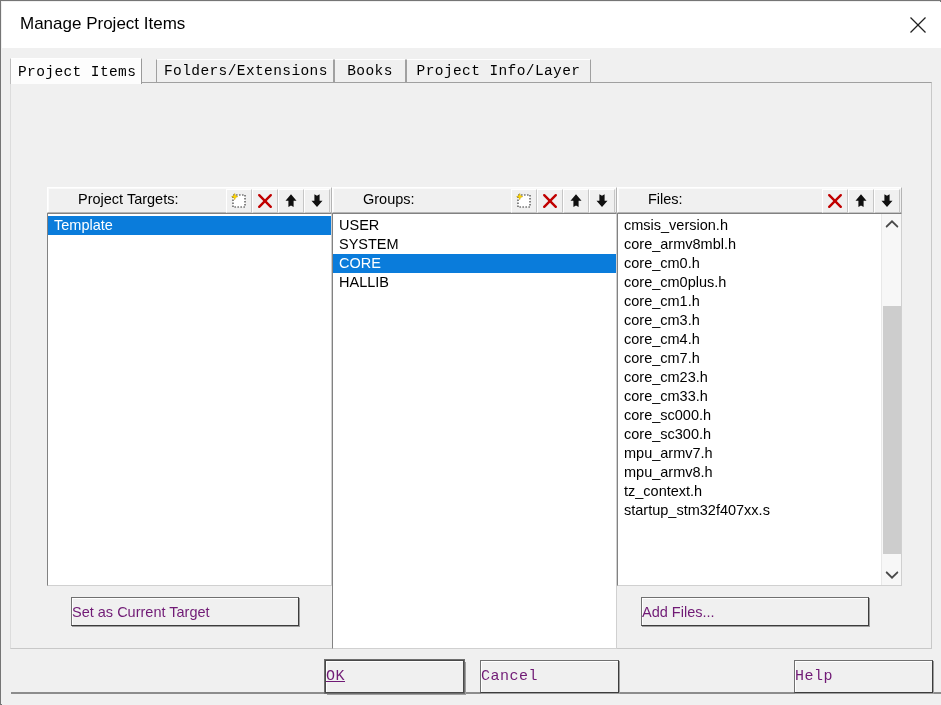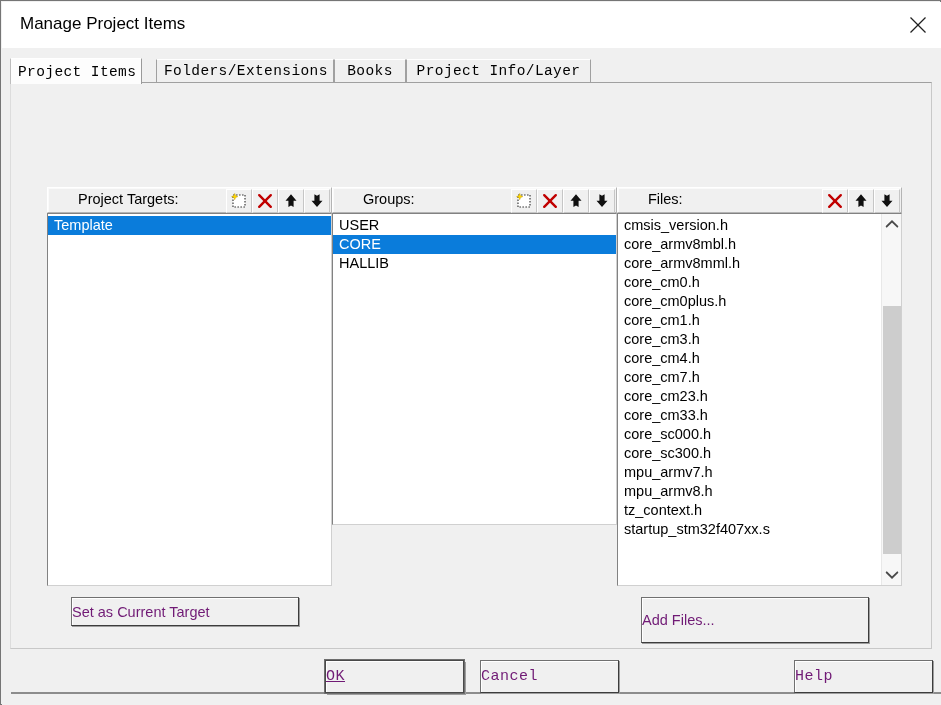--- a/index.html
+++ b/index.html
@@ -338,23 +338,24 @@
                 <path d="M8.5 1.8 L14 8.2 L11.1 8.2 L11.1 14.6 L8.5 13.1 L5.9 14.6 L5.9 8.2 L3 8.2 Z" fill="#101010"></path>
               </svg>
             </button>
             <button class="tool-btn">
               <svg width="17" height="17" viewBox="0 0 17 17" aria-hidden="true">
                 <path d="M8.5 14.6 L3 8.2 L5.9 8.2 L5.9 1.8 L8.5 3.3 L11.1 1.8 L11.1 8.2 L14 8.2 Z" fill="#101010"></path>
               </svg>
             </button>
           </span>
         </div>
-        <div class="listbox" style="height:312px;">
+        <div class="listbox" style="height:436px;">
           <div class="inner">
             <div class="list-item">USER</div>
+            <div class="list-item">SYSTEM</div>
             <div class="list-item selected">CORE</div>
             <div class="list-item">HALLIB</div>
           </div>
         </div>
       </div>
 
       <div class="pane" style="left:606px; width:285px;">
         <div class="pane-header">
           <span class="pane-label">Files:</span>
           <span class="tool-group">
@@ -373,21 +374,20 @@
               <svg width="17" height="17" viewBox="0 0 17 17" aria-hidden="true">
                 <path d="M8.5 14.6 L3 8.2 L5.9 8.2 L5.9 1.8 L8.5 3.3 L11.1 1.8 L11.1 8.2 L14 8.2 Z" fill="#101010"></path>
               </svg>
             </button>
           </span>
         </div>
         <div class="listbox" style="height:373px;">
           <div class="inner" style="right:20px;">
             <div class="list-item">cmsis_version.h</div>
             <div class="list-item">core_armv8mbl.h</div>
-            <div class="list-item">core_armv8mml.h</div>
             <div class="list-item">core_cm0.h</div>
             <div class="list-item">core_cm0plus.h</div>
             <div class="list-item">core_cm1.h</div>
             <div class="list-item">core_cm3.h</div>
             <div class="list-item">core_cm4.h</div>
             <div class="list-item">core_cm7.h</div>
             <div class="list-item">core_cm23.h</div>
             <div class="list-item">core_cm33.h</div>
             <div class="list-item">core_sc000.h</div>
             <div class="list-item">core_sc300.h</div>
@@ -408,21 +408,21 @@
               <svg width="13" height="9" viewBox="0 0 13 9" aria-hidden="true">
                 <path d="M1.2 2 L6.5 7.2 L11.8 2" fill="none" stroke="#4a4a4a" stroke-width="1.9" stroke-linecap="square" stroke-linejoin="miter"></path>
               </svg>
             </div>
           </div>
         </div>
       </div>
 
       <button class="pushbtn" style="left:60px; top:514px; width:228px; height:29px;">Set as Current Target</button>
 
-      <button class="pushbtn" style="left:630px; top:514px; width:228px; height:46px;">Add Files...</button>
+      <button class="pushbtn" style="left:630px; top:514px; width:228px; height:29px;">Add Files...</button>
     </div>
 
     <div id="footer-sep"></div>
 
     <button class="pushbtn mono default" style="left:323px; top:612px; width:139px; height:33px;">OK</button>
 
     <button class="pushbtn mono" style="left:478px; top:612px; width:139px; height:33px;">Cancel</button>
 
     <button class="pushbtn mono" style="left:792px; top:612px; width:139px; height:33px;">Help</button>
   </div>

